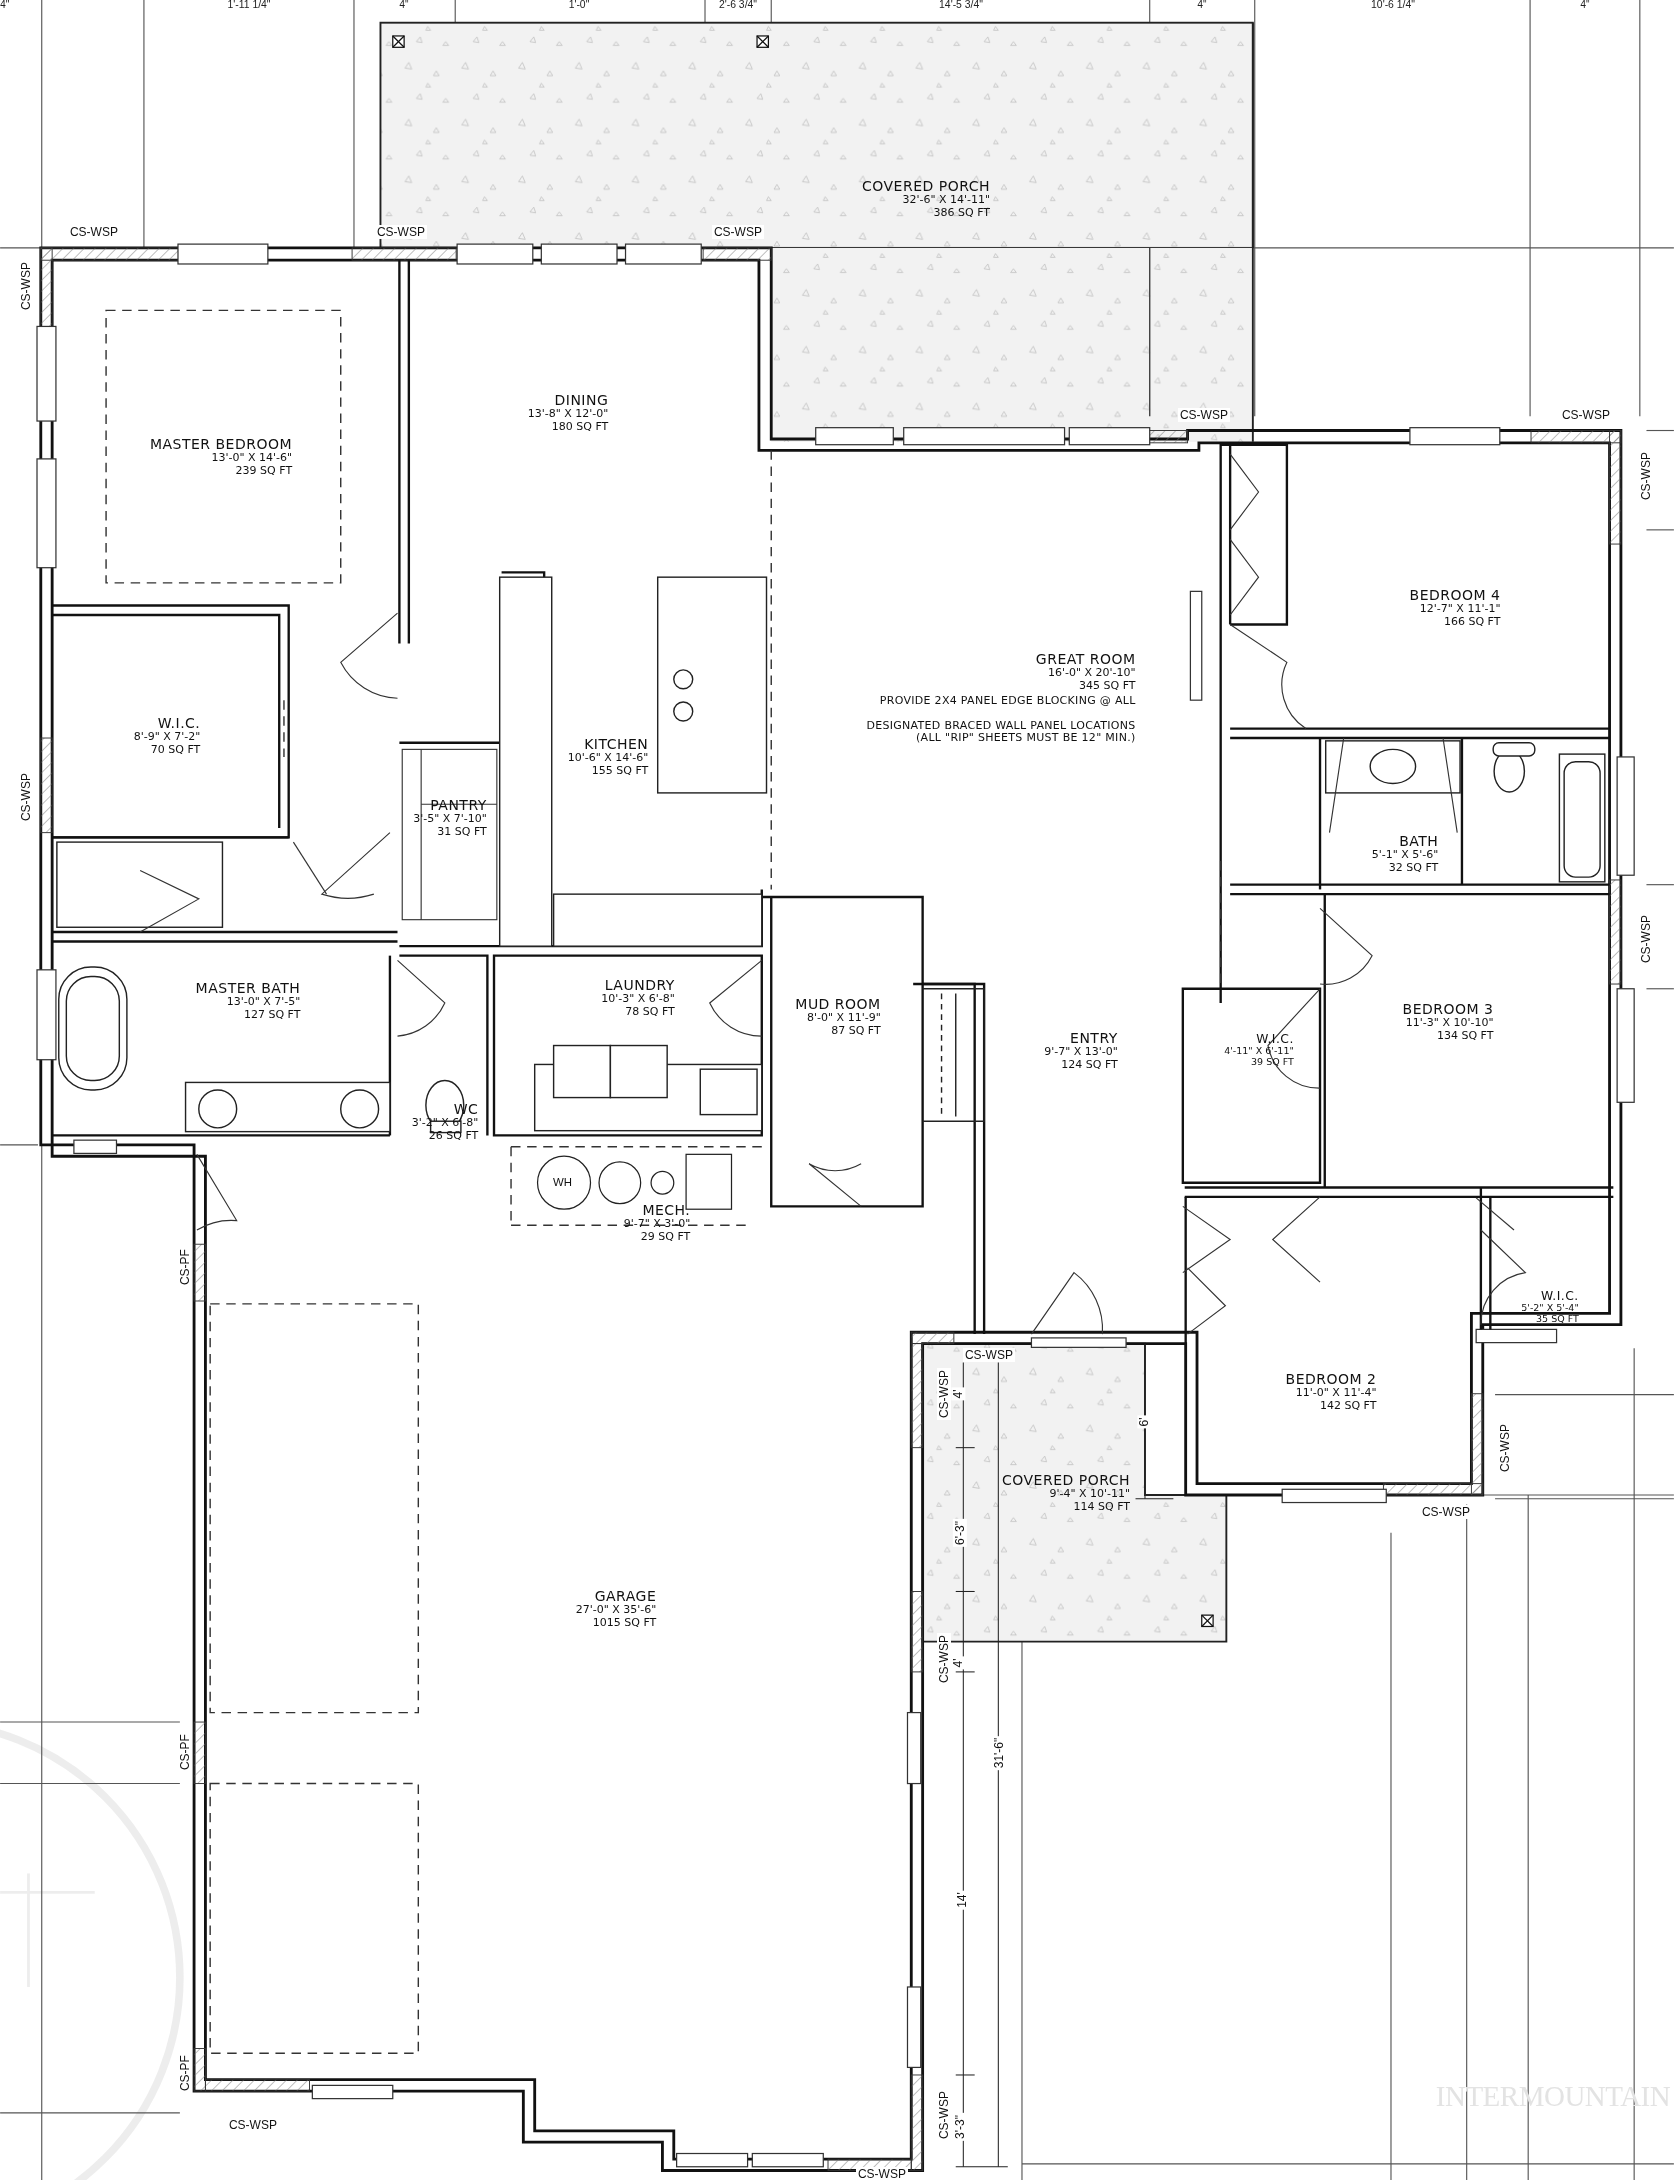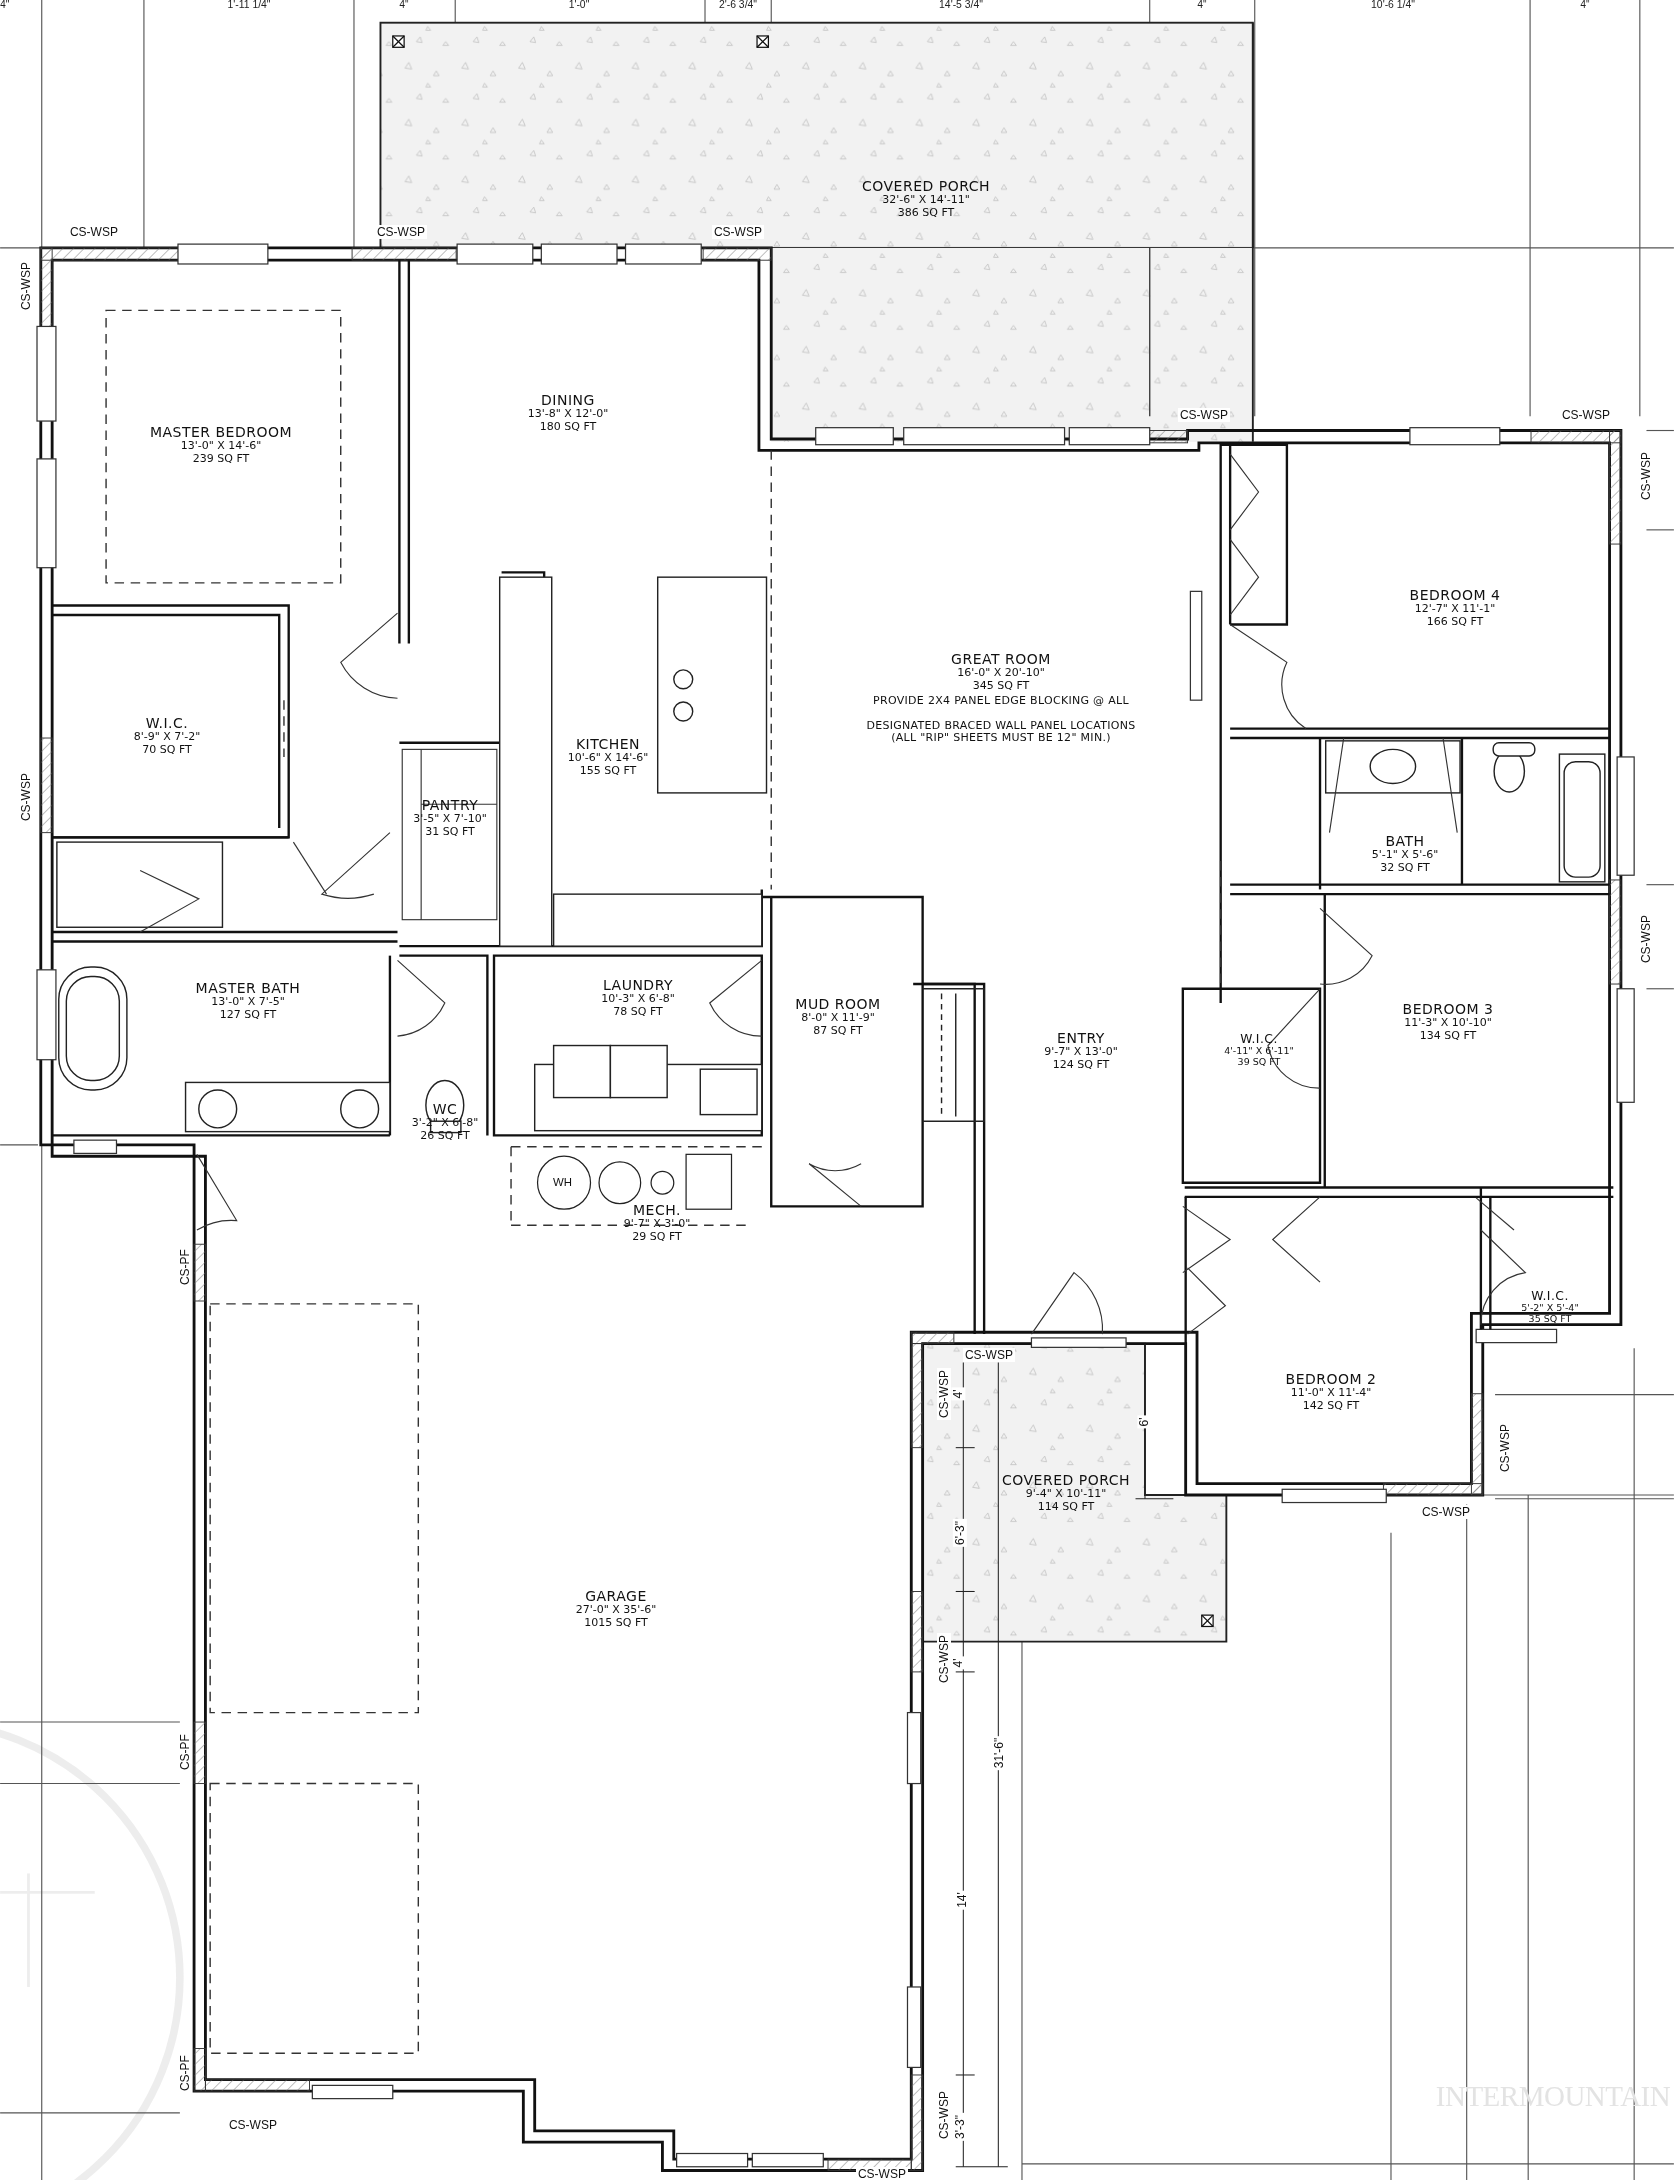--- a/index.html
+++ b/index.html
@@ -1,18 +1,18 @@
 <!DOCTYPE html>
 <html style="font-size:15px"><head>
 <meta charset="utf-8">
 <style>
   html,body{margin:0;padding:0;background:#fff;}
   body{width:1674px;height:2180px;position:relative;overflow:hidden;font-family:"DejaVu Sans",sans-serif;color:#111;}
   svg.plan{position:absolute;left:0;top:0;}
-  .lbl{position:absolute;text-align:center;line-height:1.15;transform:translateX(-50%);white-space:nowrap;}
+  .lbl{position:absolute;text-align:right;line-height:1.15;transform:translateX(-50%);white-space:nowrap;}
   .lbl .name{font-size:14px;letter-spacing:0.5px;font-family:"DejaVu Sans",sans-serif;}
   .lbl .dim,.lbl .area{font-size:11px;}
   .lbl .note{font-size:11px;letter-spacing:0.3px;margin-top:2.8px;}
   .tag{position:absolute;font-family:"Liberation Sans",sans-serif;font-size:12px;background:#fff;padding:0 1.9px;white-space:nowrap;}
   .tag.v{transform:rotate(-90deg);transform-origin:left top;}
   .tdim{position:absolute;top:0;font-family:"Liberation Sans",sans-serif;font-size:10.4px;transform:translateX(-50%);color:#222;line-height:9.5px;height:8.5px;overflow:hidden;}
   .vdim{position:absolute;font-family:"Liberation Sans",sans-serif;font-size:12px;transform:rotate(-90deg);transform-origin:center;background:#fff;padding:0 1.9px;white-space:nowrap;}
   .wm{position:absolute;right:3.8px;top:2080px;font-family:Liberation Serif, serif;font-size:29px;color:#e3e3e3;letter-spacing:-0.5px;}
   .wh{position:absolute;font-family:"Liberation Sans",sans-serif;font-size:11.4px;}
 </style>
@@ -281,21 +281,21 @@
 <div class="tdim" style="left:961px">14'-5 3/4"</div>
 <div class="tdim" style="left:1202px">4"</div>
 <div class="tdim" style="left:1393px">10'-6 1/4"</div>
 <div class="tdim" style="left:1585px">4"</div>
 
 <div class="lbl" style="left:926px;top:178px">
   <div class="name">COVERED PORCH</div>
   <div class="dim">32'-6" X 14'-11"</div>
   <div class="area">386 SQ FT</div>
 </div>
-<div class="lbl" style="left:221px;top:424px">
+<div class="lbl" style="left:221px;top:436px">
   <div class="name">MASTER BEDROOM</div>
   <div class="dim">13'-0" X 14'-6"</div>
   <div class="area">239 SQ FT</div>
 </div>
 <div class="lbl" style="left:568px;top:392px">
   <div class="name">DINING</div>
   <div class="dim">13'-8" X 12'-0"</div>
   <div class="area">180 SQ FT</div>
 </div>
 <div class="lbl" style="left:1001px;top:651px">

